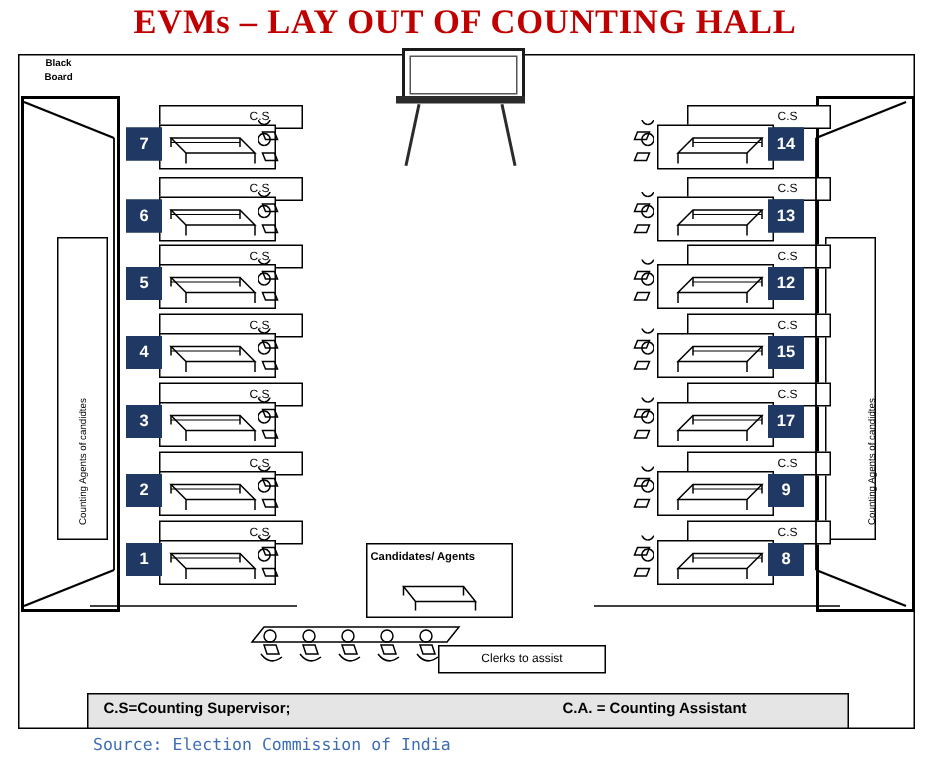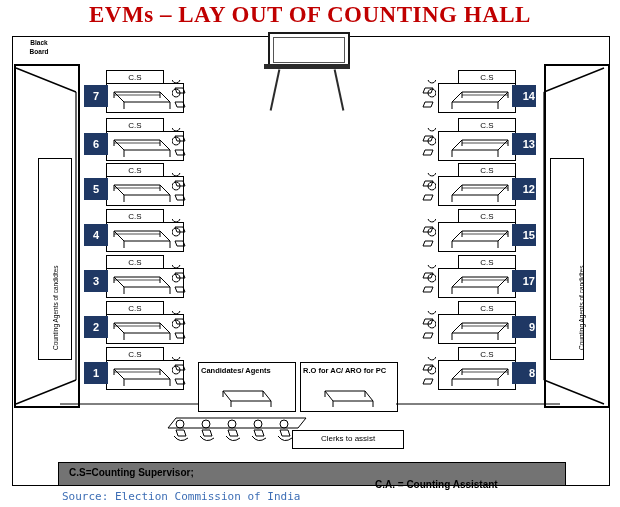--- a/index.html
+++ b/index.html
@@ -64,62 +64,62 @@
     transform-origin:0 0;
   }
   .vtext.left{transform:rotate(-90deg);}
   .vtext.right{transform:rotate(-90deg);}
 
   
   .unit{position:absolute;width:100px;height:42px;}
   .cs-box{
     position:absolute;left:10px;top:0;width:56px;height:14px;
     border:1px solid #000;background:#fff;
-    font-size:8px;text-align:center;line-height:13px;color:#000;
+    font-size:8px;text-align:center;line-height:13px;color:#000;padding-left:38px;
   }
   .tbl-box{
     position:absolute;left:10px;top:13px;width:76px;height:28px;
     border:1px solid #000;background:#fff;
   }
   .num-box{
     position:absolute;top:15px;width:22px;height:20px;
     background:#1f3864;color:#fff;
     font-size:11px;font-weight:bold;
     text-align:center;line-height:20px;
     border:1px solid #1f3864;
   }
   .num-left{left:-12px;}
-  .num-right{right:-12px;text-align:right;}
+  .num-right{right:-12px;}
 
   
   .desk{position:absolute;left:12px;top:14px;}
   .chairs{position:absolute;top:10px;}
 
   
   .lbox{
-    position:absolute;border:1px solid #000;background:#fff;
+    position:absolute;border:1px solid #000;background:#fff;margin-left:46px;
   }
   .lbox .cap{
     position:absolute;left:2px;top:3px;right:2px;
     font-size:7.5px;font-weight:bold;line-height:9px;color:#000;
     text-align:left;
   }
   .clerks{
     position:absolute;left:292px;top:430px;width:110px;height:17px;
     border:1px solid #000;background:#fff;
     font-size:8px;text-align:center;line-height:16px;color:#000;
   }
 
   
   .legend{
     position:absolute;left:58px;top:462px;width:506px;height:22px;
-    border:1px solid #000;background:#737373;
+    border:1px solid #000;background:#e5e5e5;
   }
   .legend .l1{position:absolute;left:10px;top:4px;font-size:10px;font-weight:bold;color:#000;}
-  .legend .l2{position:absolute;left:316px;top:16px;font-size:10px;font-weight:bold;color:#000;}
+  .legend .l2{position:absolute;left:316px;top:4px;font-size:10px;font-weight:bold;color:#000;}
 
   .source{
     position:absolute;left:62px;top:490px;
     font-family:"DejaVu Sans Mono", monospace;
     font-size:11px;color:#3d6eb5;
   }
 
   .lineart{position:absolute;left:0;top:0;width:620px;height:507px;pointer-events:none;}
 </style>
 </head>
@@ -404,30 +404,20 @@
     <div class="cap">Candidates/ Agents</div>
     <svg style="position:absolute;left:18px;top:22px;" width="62" height="24">
       <polygon points="6,6 46,6 54,16 14,16" fill="#ffffff" stroke="#000" stroke-width="1"></polygon>
       <line x1="14" y1="16" x2="14" y2="22" stroke="#000" stroke-width="1"></line>
       <line x1="54" y1="16" x2="54" y2="22" stroke="#000" stroke-width="1"></line>
       <line x1="6" y1="6" x2="6" y2="12" stroke="#000" stroke-width="1"></line>
       <line x1="46" y1="6" x2="46" y2="12" stroke="#000" stroke-width="1"></line>
     </svg>
   </div>
 
-  <div class="lbox" style="left:300px;top:362px;width:96px;height:48px;">
-    <div class="cap">R.O for AC/ ARO for PC</div>
-    <svg style="position:absolute;left:18px;top:22px;" width="62" height="24">
-      <polygon points="6,6 46,6 54,16 14,16" fill="#ffffff" stroke="#000" stroke-width="1"></polygon>
-      <line x1="14" y1="16" x2="14" y2="22" stroke="#000" stroke-width="1"></line>
-      <line x1="54" y1="16" x2="54" y2="22" stroke="#000" stroke-width="1"></line>
-      <line x1="6" y1="6" x2="6" y2="12" stroke="#000" stroke-width="1"></line>
-      <line x1="46" y1="6" x2="46" y2="12" stroke="#000" stroke-width="1"></line>
-    </svg>
-  </div>
 
   <div class="clerks">Clerks to assist</div>
 
   <div class="legend">
     <div class="l1">C.S=Counting Supervisor;</div>
     <div class="l2">C.A. = Counting Assistant</div>
   </div>
 
   <div class="source">Source: Election Commission of India</div>
 

